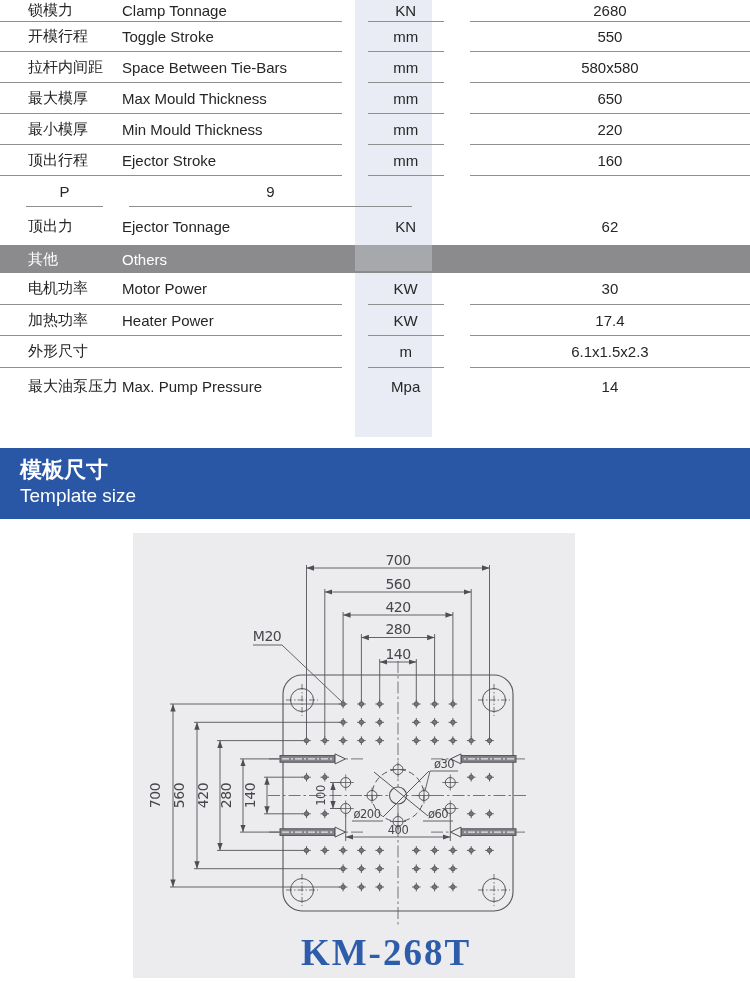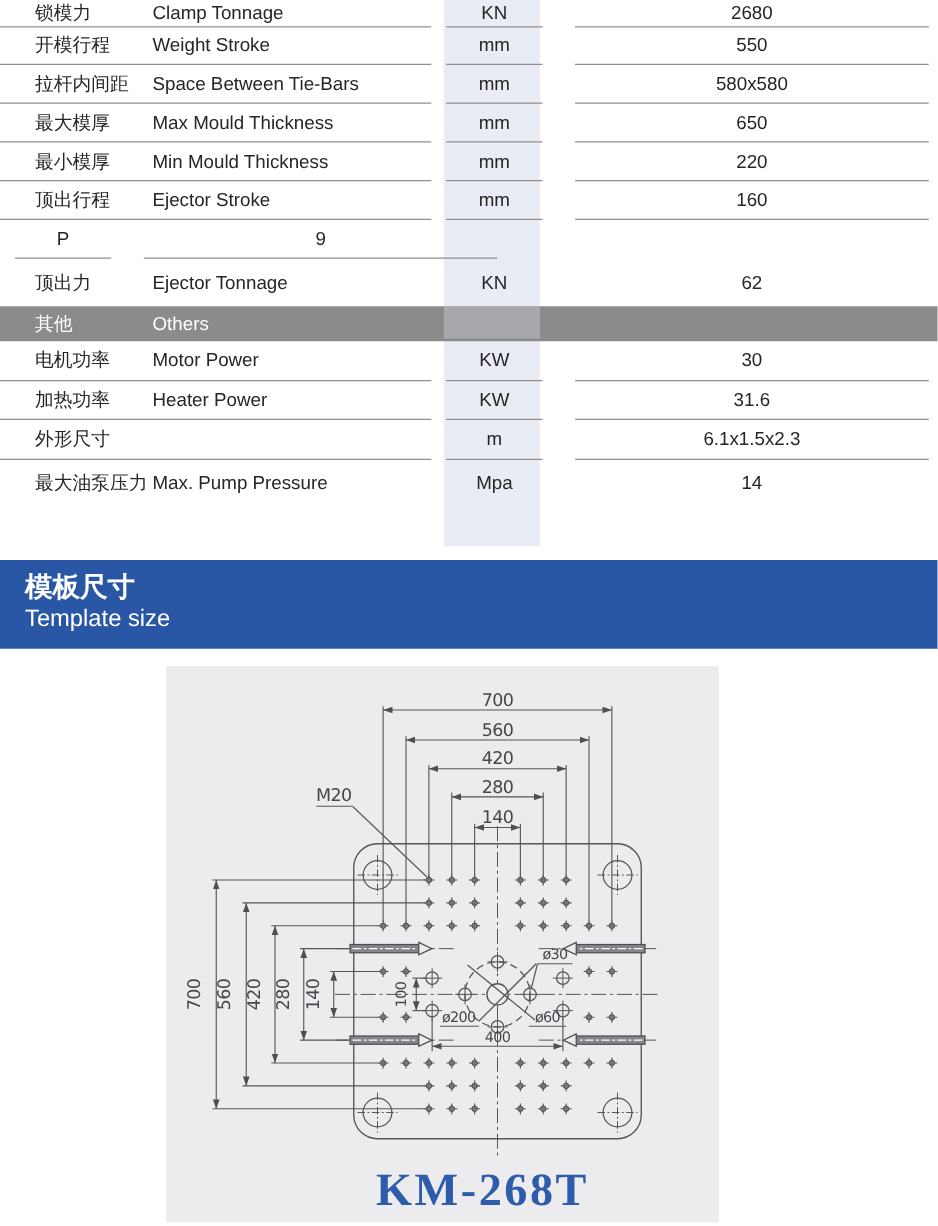--- a/index.html
+++ b/index.html
@@ -9,21 +9,21 @@
 
   
   .spec-table{position:relative;width:750px;height:437px;}
   .unit-strip{position:absolute;left:355px;top:0;width:77px;height:437px;background:#e9ecf5;}
   .row{position:relative;display:flex;align-items:stretch;font-size:15px;}
   .h22{height:22px}.h30{height:30px}.h31{height:31px}.h38{height:38px}
   .h34{height:34px}.h32{height:32px}.h37{height:37px}
   .c-left{width:345px;display:flex;align-items:center;box-sizing:border-box;}
   .cn{width:122px;padding-left:28px;box-sizing:border-box;white-space:nowrap;}
   .en{flex:1;white-space:nowrap;}
-  .c-unit{width:77px;margin-left:12px;display:flex;align-items:center;justify-content:center;box-sizing:border-box;}
+  .c-unit{width:77px;margin-left:26px;display:flex;align-items:center;justify-content:center;box-sizing:border-box;}
   .c-val{width:283px;margin-left:26px;display:flex;align-items:center;justify-content:center;box-sizing:border-box;}
   .row.lined .c-left,.row.lined .c-unit,.row.lined .c-val{border-bottom:1px solid #8f8f8f;}
   .section-bar{position:relative;height:28px;background:#8b8b8d;color:#ffffff;
                display:flex;align-items:center;font-size:15px;}
   .bar-tint{position:absolute;left:355px;top:0;width:77px;height:26px;background:rgba(233,236,245,0.30);}
 
   
   .banner{margin-top:11px;height:71px;background:#2a57a5;color:#fff;
           padding-left:20px;box-sizing:border-box;}
   .banner-cn{font-size:22px;font-weight:bold;padding-top:9px;line-height:26px;}
@@ -52,21 +52,21 @@
       <div class="c-left">
           <span class="cn">锁模力</span>
           <span class="en">Clamp Tonnage</span>
         </div>
       <div class="c-unit">KN</div>
       <div class="c-val">2680</div>
     </div>
     <div class="row h30 lined">
       <div class="c-left">
           <span class="cn">开模行程</span>
-          <span class="en">Weight Stroke</span>
+          <span class="en">Toggle Stroke</span>
         </div>
       <div class="c-unit">mm</div>
       <div class="c-val">550</div>
     </div>
     <div class="row h31 lined">
       <div class="c-left">
           <span class="cn">拉杆内间距</span>
           <span class="en">Space Between Tie-Bars</span>
         </div>
       <div class="c-unit">mm</div>
@@ -122,21 +122,21 @@
         </div>
       <div class="c-unit">KW</div>
       <div class="c-val">30</div>
     </div>
     <div class="row h31 lined">
       <div class="c-left">
           <span class="cn">加热功率</span>
           <span class="en">Heater Power</span>
         </div>
       <div class="c-unit">KW</div>
-      <div class="c-val">31.6</div>
+      <div class="c-val">17.4</div>
     </div>
     <div class="row h32 lined">
       <div class="c-left">
           <span class="cn">外形尺寸</span>
         </div>
       <div class="c-unit">m</div>
       <div class="c-val">6.1x1.5x2.3</div>
     </div>
     <div class="row h37">
       <div class="c-left">

